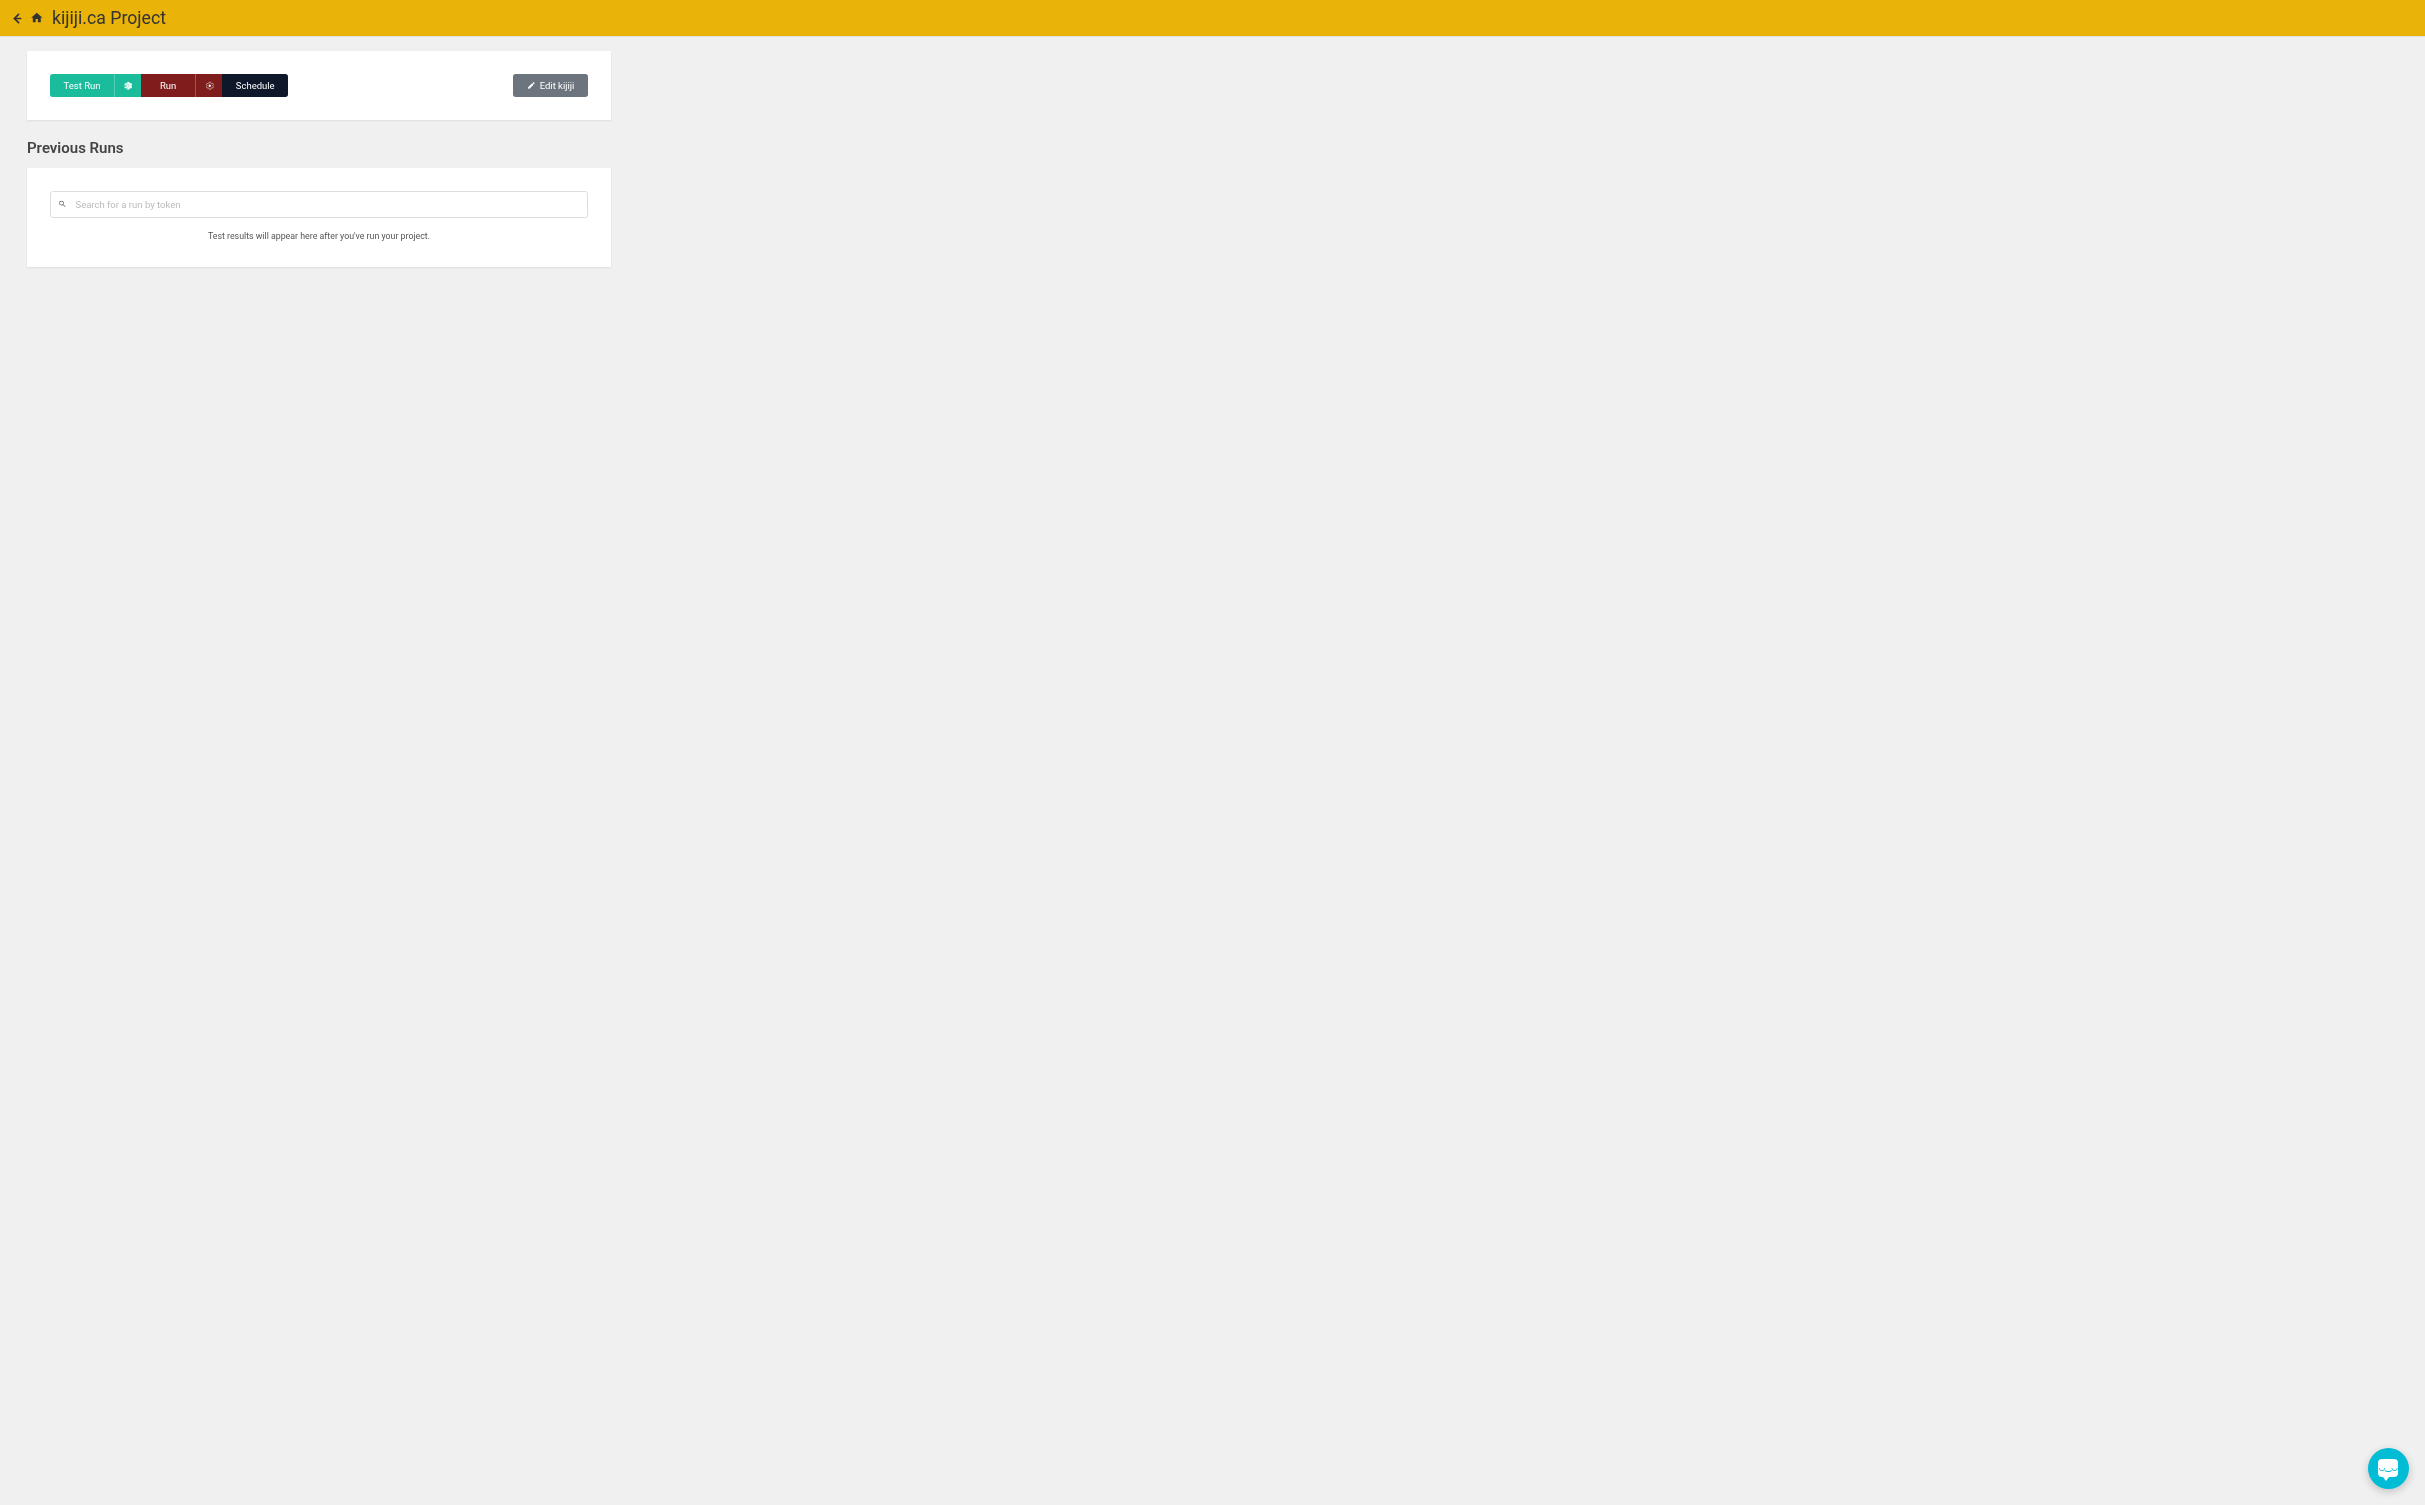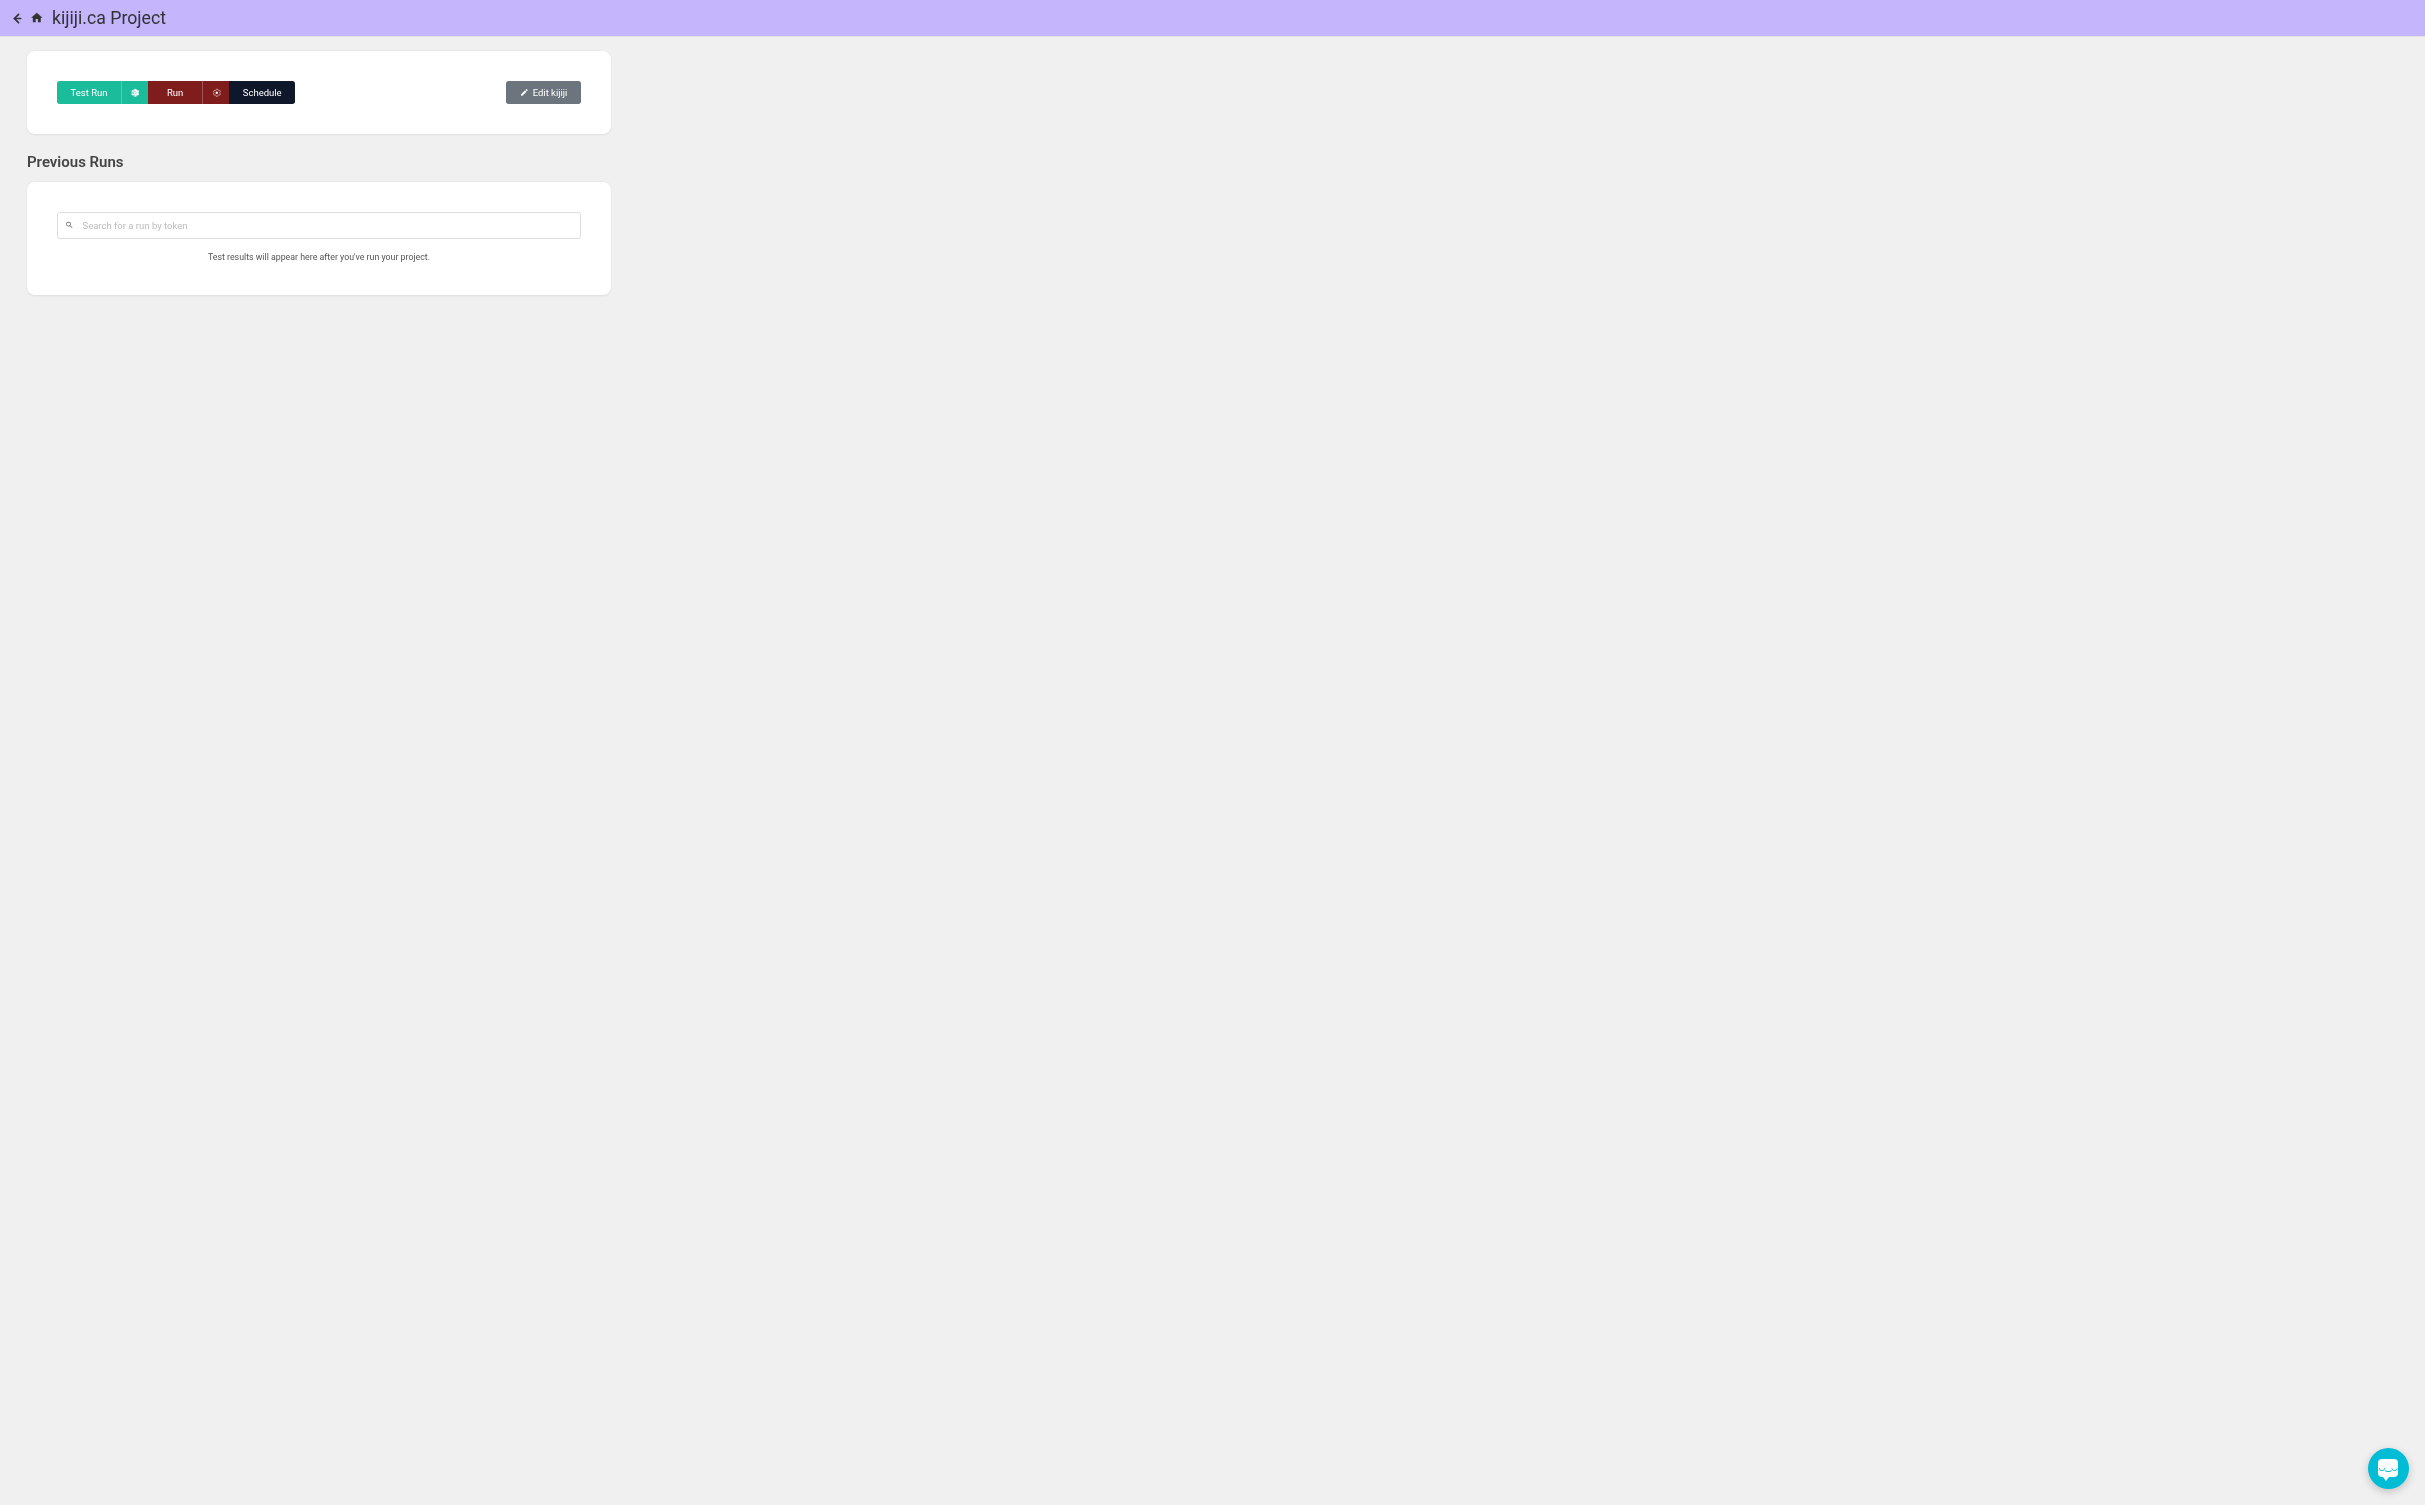--- a/index.html
+++ b/index.html
@@ -8,21 +8,21 @@
       box-sizing: border-box;
     }
     
     body {
       font-family: -apple-system, BlinkMacSystemFont, "Segoe UI", Roboto, "Helvetica Neue", Arial, sans-serif;
       background-color: #f0f0f0;
       color: #333;
     }
     
     .header {
-      background-color: #c4b5fd;
+      background-color: #eab308;
       border-bottom: 0.7px solid #e0e0e0;
       padding: 8.2px 11px;
       display: flex;
       gap: 8.2px;
     }
     
     .header-icon {
       cursor: pointer;
       color: #333;
       display: flex;
@@ -34,23 +34,23 @@
       font-weight: 400;
       color: #333;
     }
     
     .content {
       padding: 13.6px 27px;
     }
     
     .card {
       background-color: #fff;
-      border-radius: 8px;
+      border-radius: 0;
       box-shadow: 0 0.7px 2px rgba(0,0,0,0.08);
-      padding: 30px;
+      padding: 23px;
       max-width: 584px;
     }
     
     .toolbar {
       display: flex;
       justify-content: space-between;
       align-items: center;
     }
     
     .button-group {

